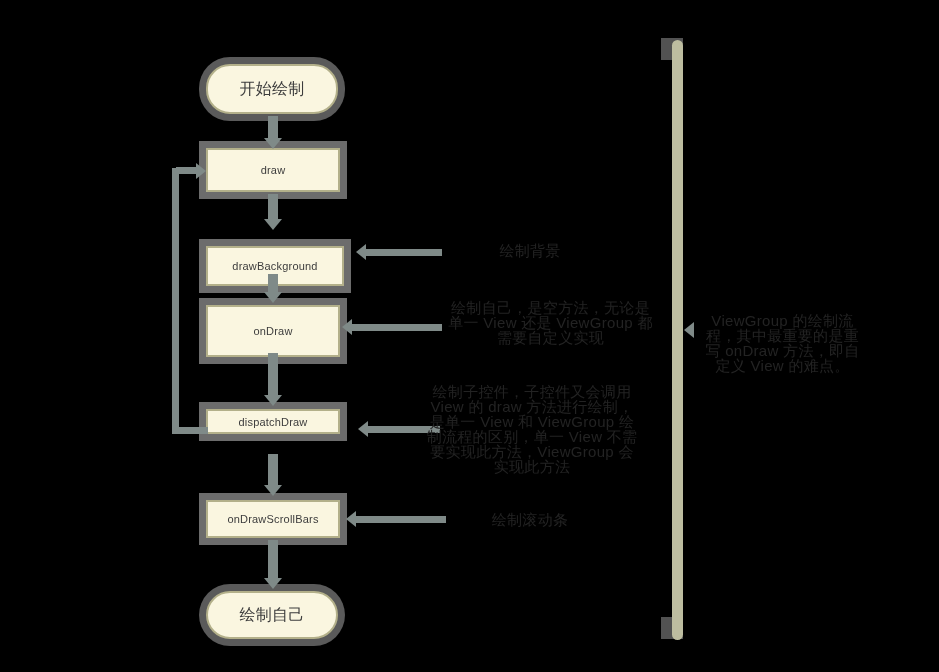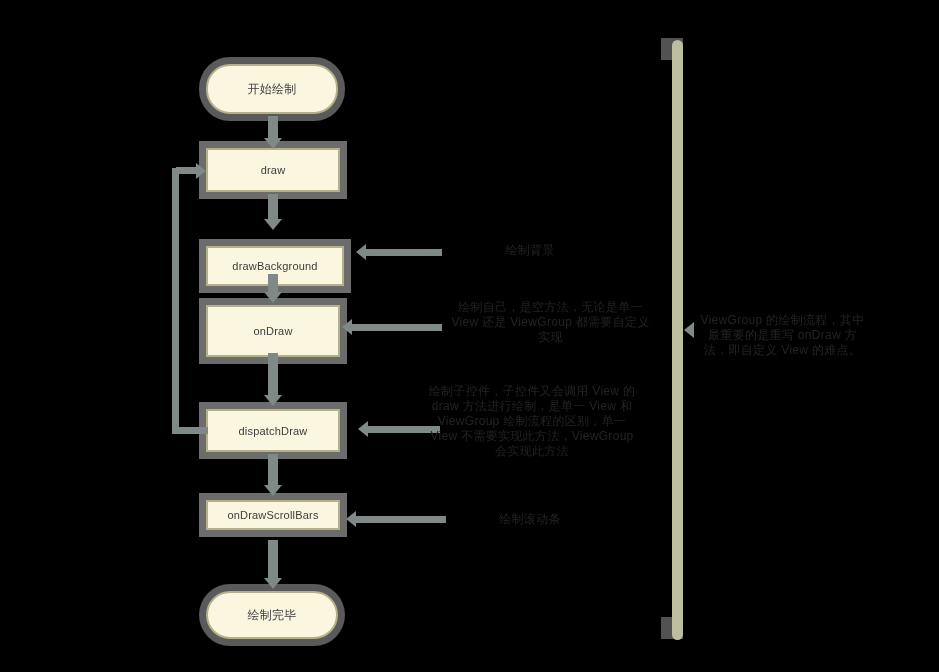--- a/index.html
+++ b/index.html
@@ -34,21 +34,21 @@
     font-size: 11px;
     letter-spacing: .2px;
     text-align: center;
     
     box-shadow: 0 0 0 7px rgba(150,150,150,0.72);
   }
   .node.terminal {
     border-radius: 24px;
     box-shadow: 0 0 0 7px rgba(150,150,150,0.60);
   }
-  .node.cjk { font-size: 12px; }
+  .node.cjk { font-size: 16px; }
 
   
   .vline {
     position: absolute;
     background: #7f8a88;
   }
   .vhead {
     position: absolute;
     width: 0; height: 0;
     border-left: 9px solid transparent;
@@ -94,21 +94,21 @@
     position: absolute;
     width: 22px;
     height: 22px;
     background: rgba(150,150,150,0.55);
   }
 
   
   .note {
     position: absolute;
     color: #232323;
-    font-size: 12px;
+    font-size: 15px;
     line-height: 15px;
     text-align: center;
     white-space: pre-line;
     letter-spacing: .3px;
   }
 </style>
 </head>
 <body>
 
 <div id="canvas">
@@ -122,30 +122,30 @@
   </div>
 
   <div class="node" style="left:206px; top:232px; width:138px; height:40px;margin-top:14px;">
     <span>drawBackground</span>
   </div>
 
   <div class="node" style="left:206px; top:305px; width:134px; height:52px;">
     <span>onDraw</span>
   </div>
 
-  <div class="node" style="left:206px; top:409px; width:134px; height:43px;">
+  <div class="node" style="left:206px; top:409px; width:134px; height:25px;">
     <span>dispatchDraw</span>
   </div>
 
-  <div class="node" style="left:206px; top:500px; width:134px; height:30px;">
+  <div class="node" style="left:206px; top:500px; width:134px; height:38px;">
     <span>onDrawScrollBars</span>
   </div>
 
   <div class="node terminal cjk" style="left:206px; top:591px; width:132px; height:48px;">
-    <span>绘制完毕</span>
+    <span>绘制自己</span>
   </div>
 
   <div class="vline" style="left:268px; top:116px; width:10px; height:25px;"></div>
   <div class="vhead" style="left:264px; top:138px;"></div>
 
   <div class="vline" style="left:268px; top:194px; width:10px; height:27px;"></div>
   <div class="vhead" style="left:264px; top:219px;"></div>
 
   <div class="vline" style="left:268px; top:274px; width:10px; height:21px;"></div>
   <div class="vhead" style="left:264px; top:292px;"></div>

